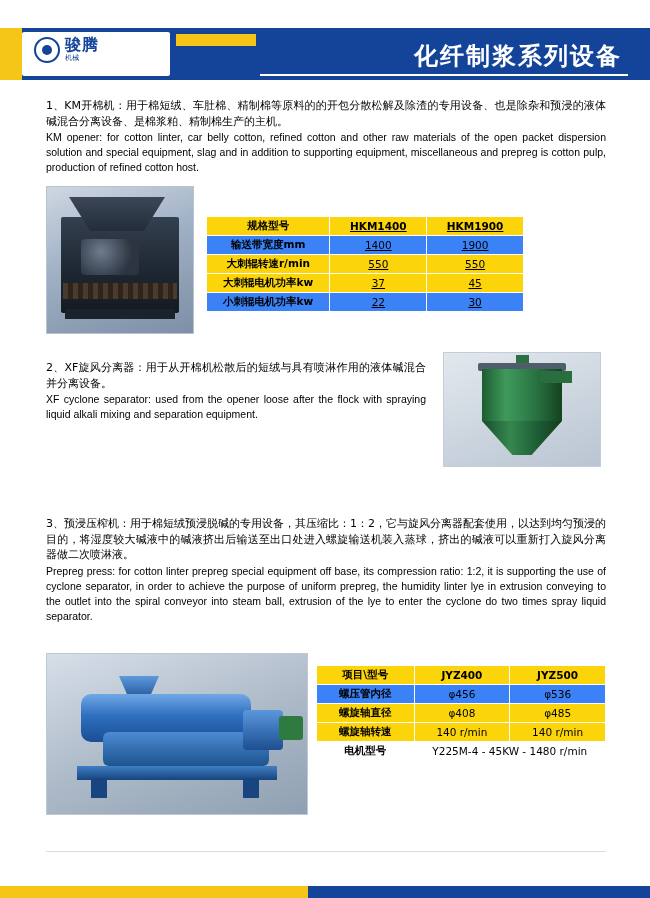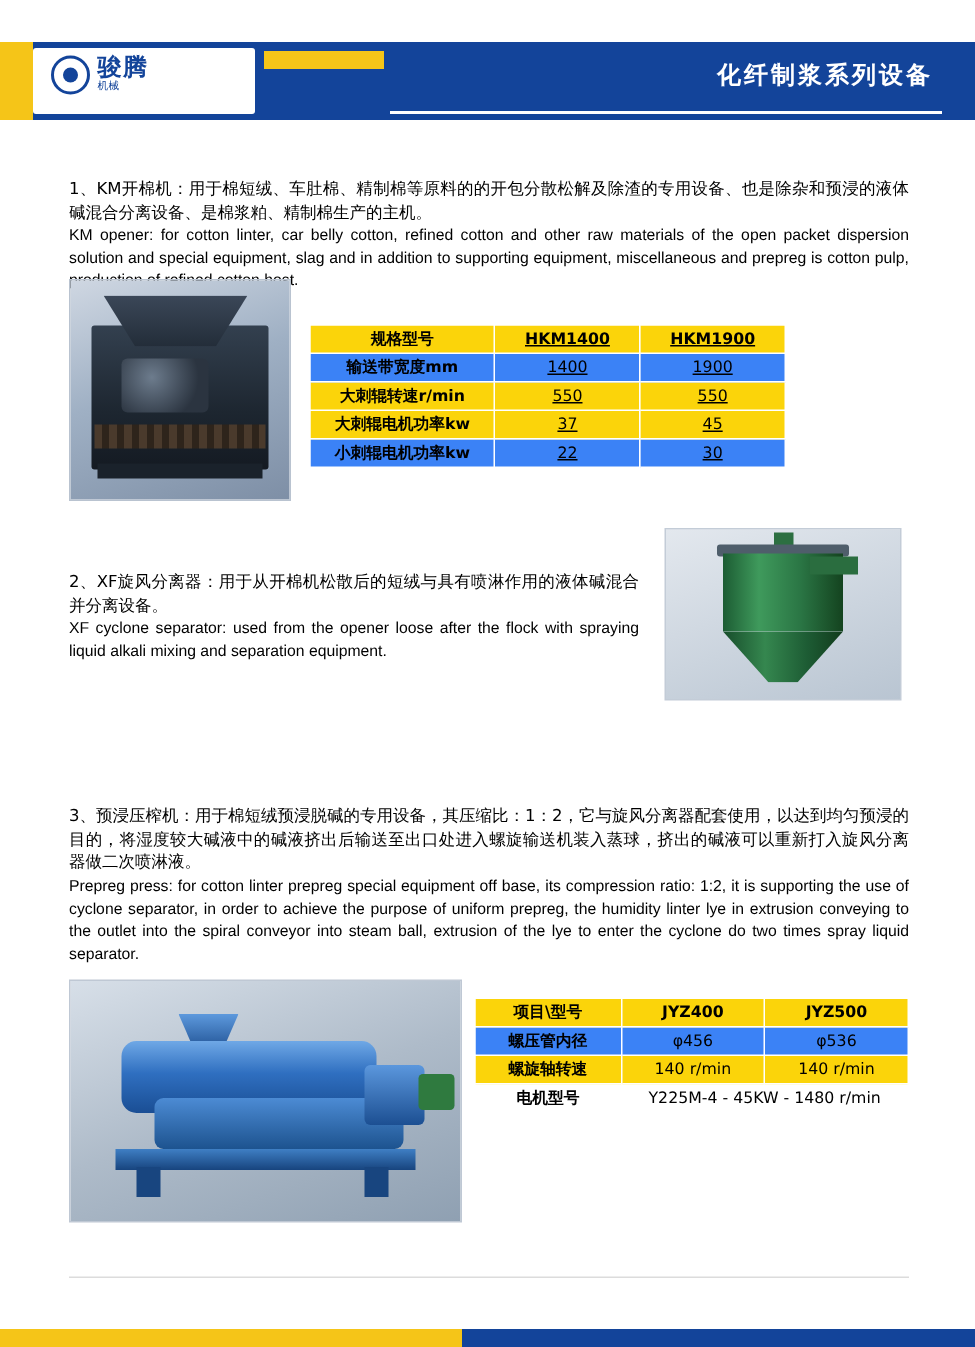--- a/index.html
+++ b/index.html
@@ -82,39 +82,38 @@
   .header-yellow-strip {
     position: absolute;
     left: 176px; top: 6px;
     width: 80px; height: 12px;
     background: #f5c518;
   }
   .header-title {
     position: absolute;
     right: 28px; top: 12px;
     color: #ffffff;
-    font-size: 16px;
+    font-size: 24px;
     font-weight: bold;
     letter-spacing: 2px;
     font-family: "DejaVu Sans", sans-serif;
   }
   .header-underline {
     position: absolute;
     left: 260px; top: 46px;
     width: 368px; height: 2px;
     background: #ffffff;
   }
 
   
   .para {
     position: absolute;
     font-size: 10.5px;
     line-height: 1.42;
     color: #111111;
-    margin-top: 20px;
   }
   .para .cn {
     font-family: "DejaVu Sans", sans-serif;
     font-size: 11px;
     color: #000000;
     display: block;
     text-align: justify;
   }
   .para .en {
     font-family: "Liberation Sans", sans-serif;
@@ -419,20 +418,25 @@
         <td class="label">项目\型号</td>
         <td>JYZ400</td>
         <td>JYZ500</td>
       </tr>
       <tr class="row-a">
         <td class="label">螺压管内径</td>
         <td>φ456</td>
         <td>φ536</td>
       </tr>
       <tr class="row-y">
+        <td class="label">螺旋轴直径</td>
+        <td>φ408</td>
+        <td>φ485</td>
+      </tr>
+      <tr class="row-y">
         <td class="label">螺旋轴转速</td>
         <td>140 r/min</td>
         <td>140 r/min</td>
       </tr>
       <tr class="row-b">
         <td class="label">电机型号</td>
         <td colspan="2">Y225M-4 - 45KW - 1480 r/min</td>
       </tr>
     </tbody>
   </table>

